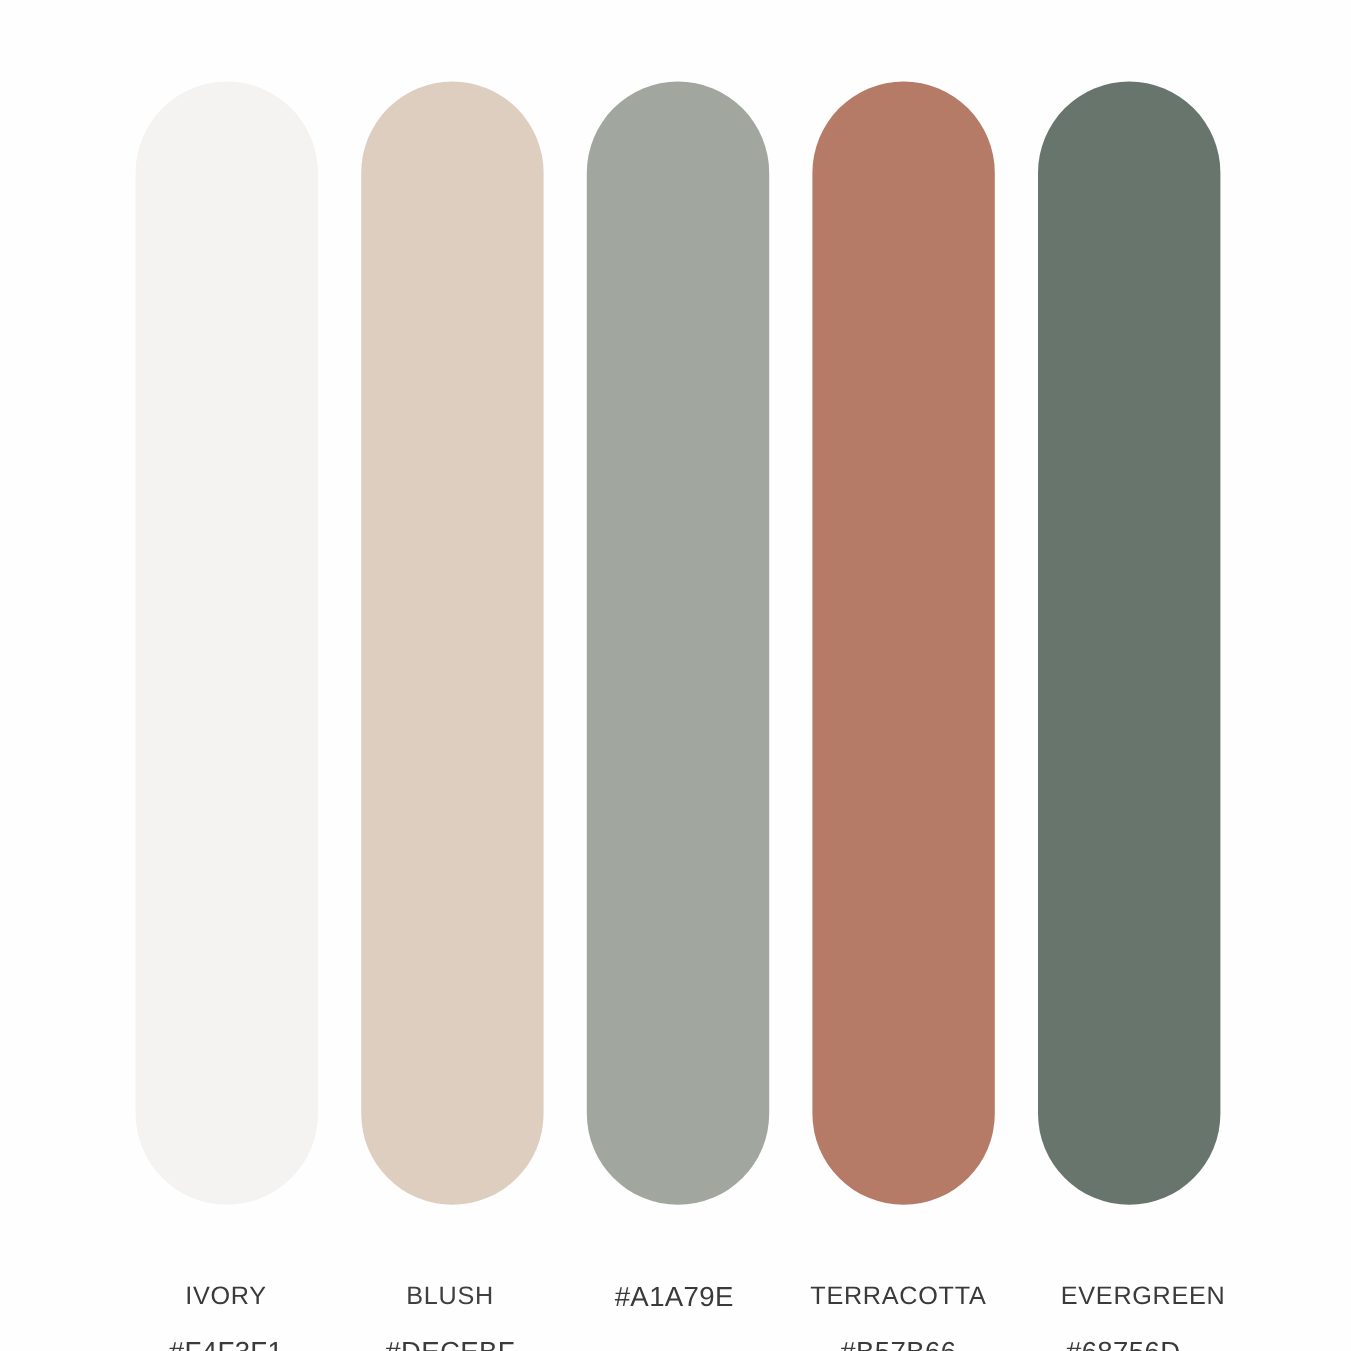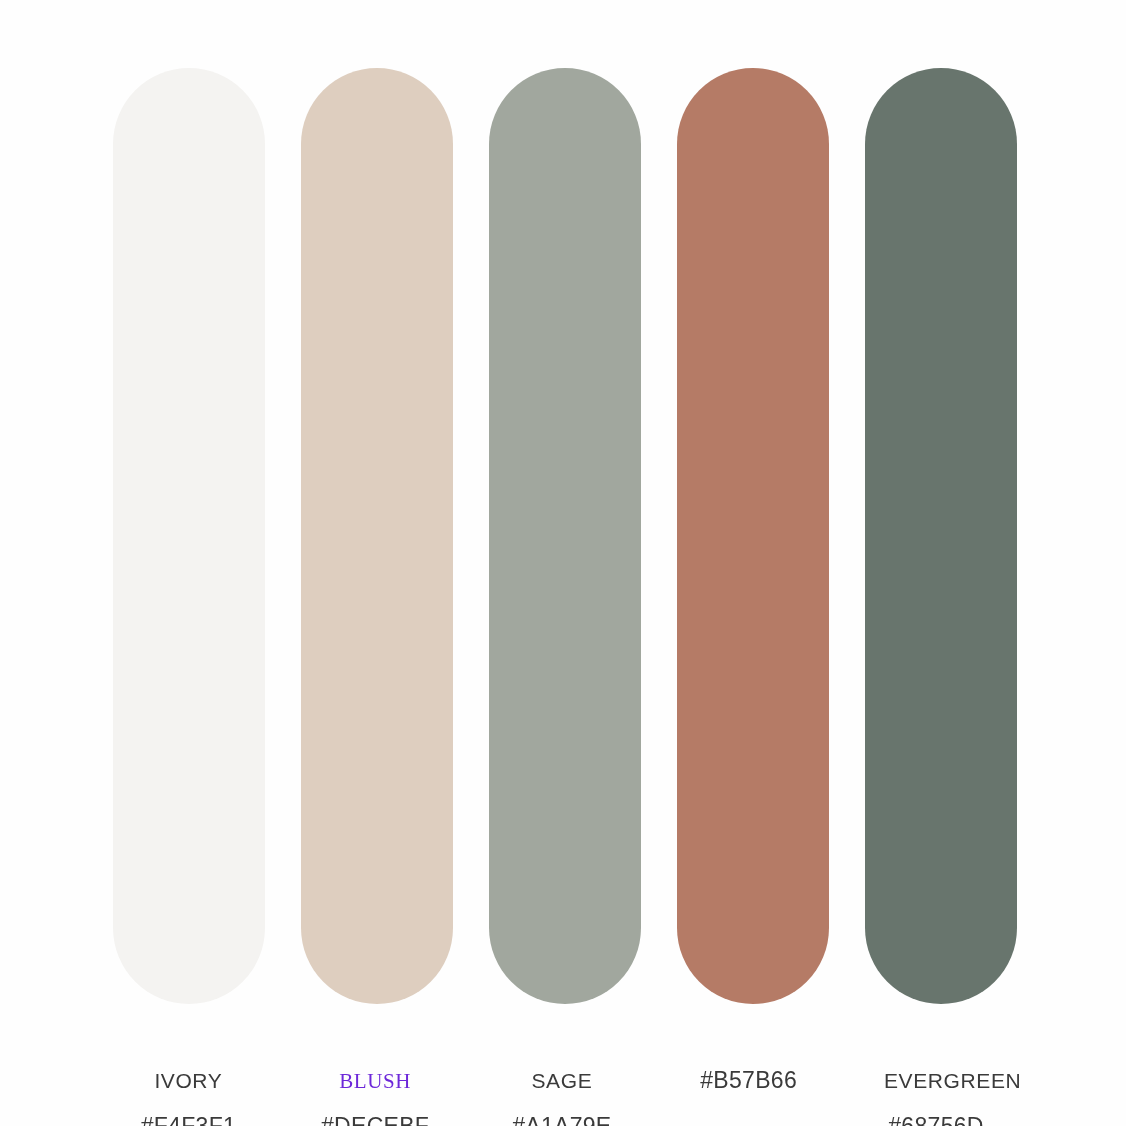--- a/index.html
+++ b/index.html
@@ -104,30 +104,30 @@
   </div>
 
   <div id="label-row">
 
     <div class="label-column">
       <span class="swatch-name" style="color: rgb(58, 58, 58);">IVORY</span>
       <span class="swatch-hex" style="color: rgb(58, 58, 58);">#F4F3F1</span>
     </div>
 
     <div class="label-column">
-      <span class="swatch-name" style="color: #6d28d9; font-family: Liberation Serif, serif;">BLUSH</span>
+      <span class="swatch-name" style="color: #404040;">BLUSH</span>
       <span class="swatch-hex" style="color: rgb(58, 58, 58);">#DECEBF</span>
     </div>
 
     <div class="label-column">
-      <span class="swatch-name" style="color: rgb(58, 58, 58);">SAGE</span>
       <span class="swatch-hex" style="color: rgb(58, 58, 58);">#A1A79E</span>
     </div>
 
     <div class="label-column">
+      <span class="swatch-name" style="color: rgb(58, 58, 58);">TERRACOTTA</span>
       <span class="swatch-hex" style="color: rgb(58, 58, 58);">#B57B66</span>
     </div>
 
     <div class="label-column">
       <span class="swatch-name" style="color: rgb(58, 58, 58); margin-left: 24px;">EVERGREEN</span>
       <span class="swatch-hex" style="color: rgb(58, 58, 58);">#68756D</span>
     </div>
 
   </div>
 

